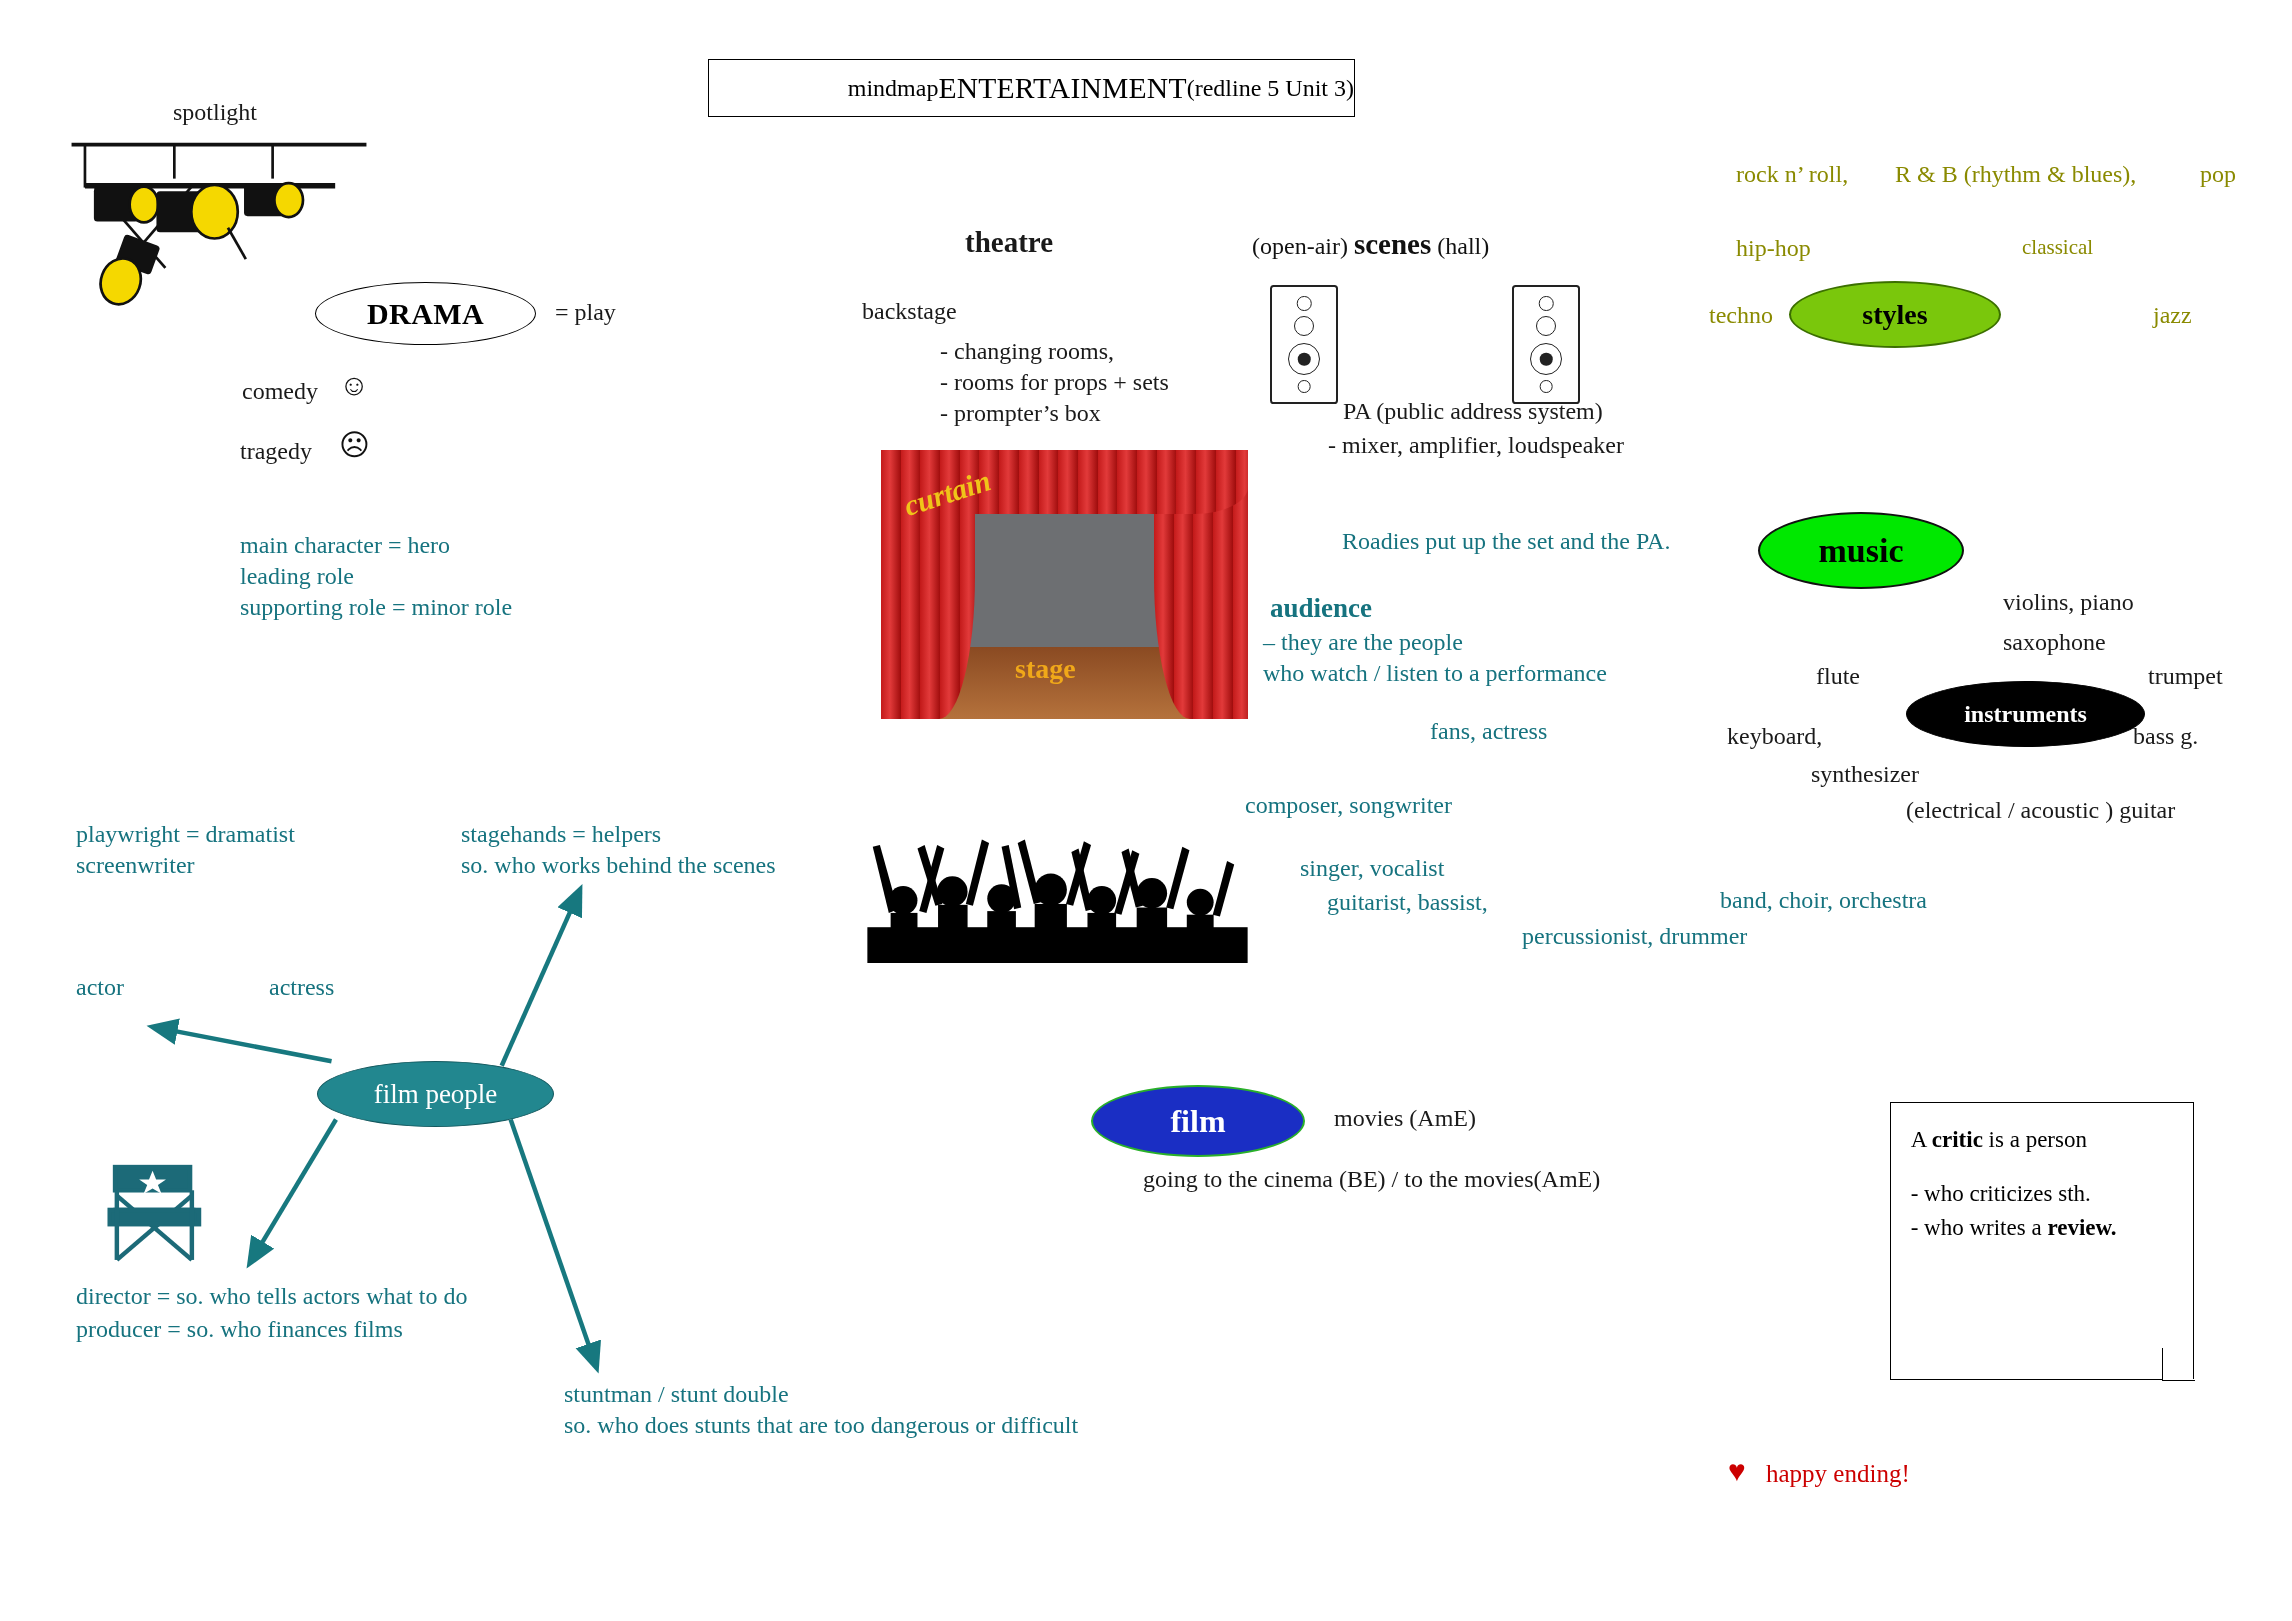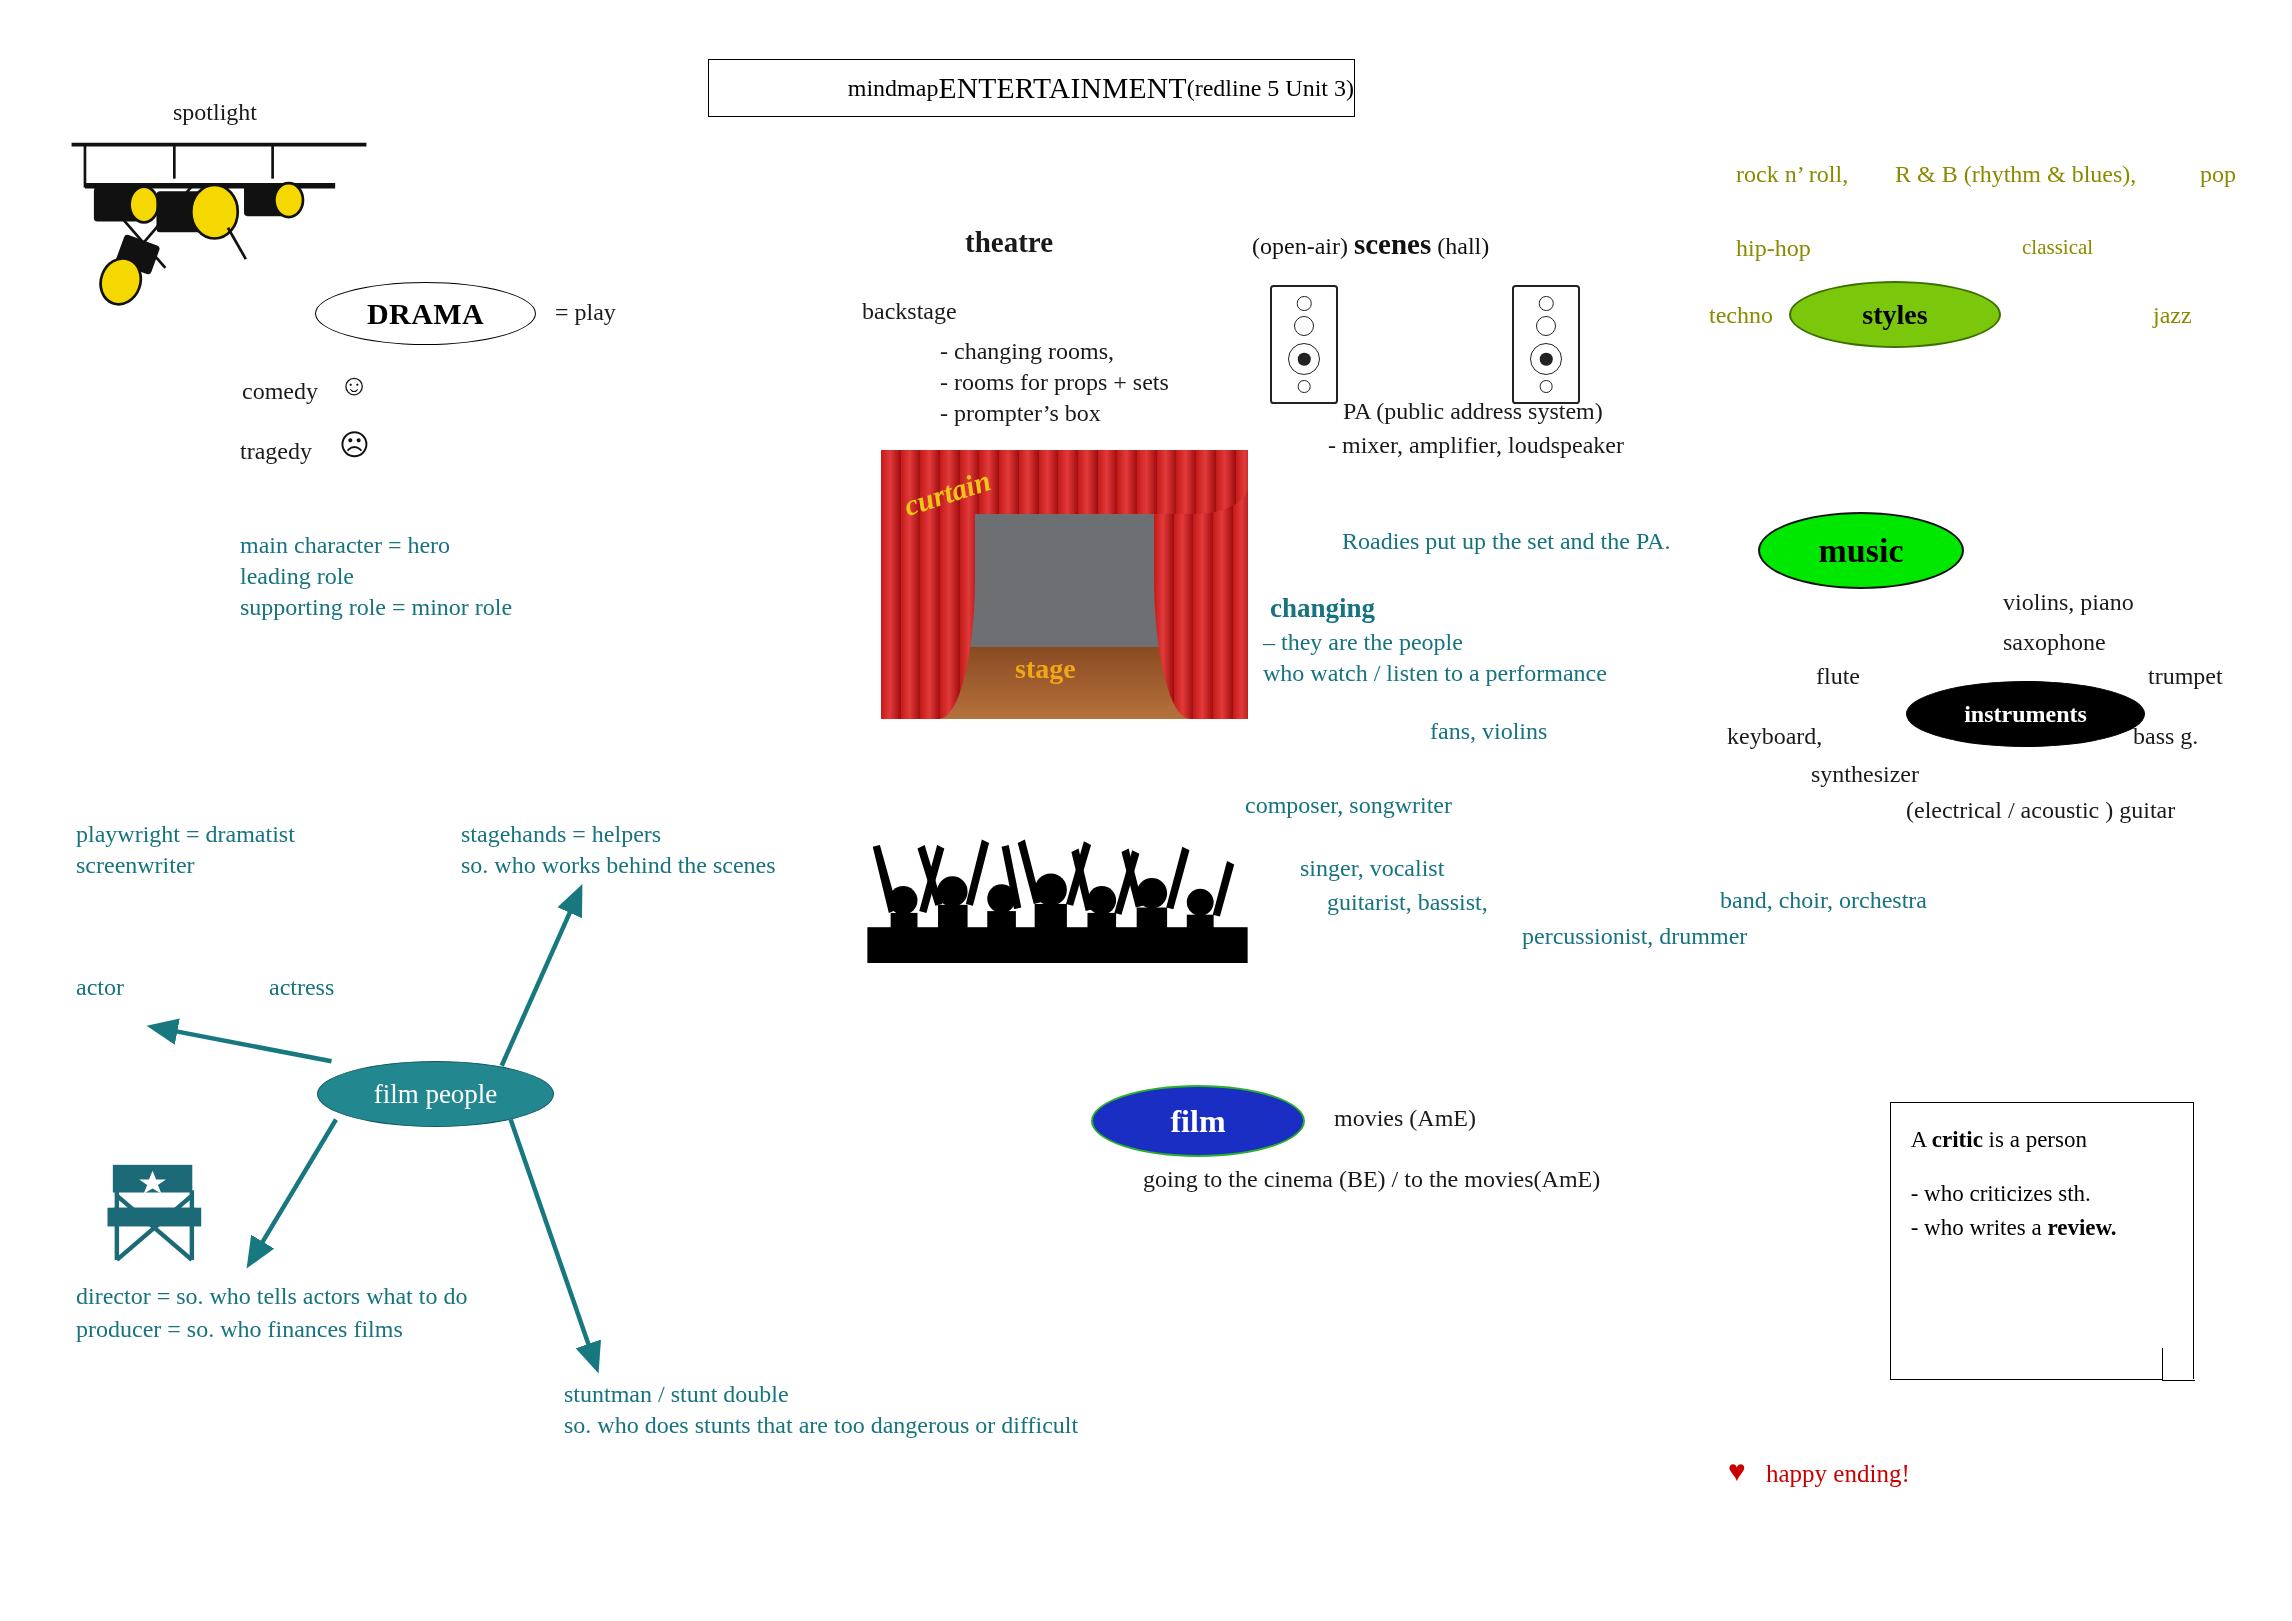--- a/index.html
+++ b/index.html
@@ -263,24 +263,24 @@
       <path d="M186 124 L168 56 L176 52 L194 122 Z"></path>
       <path d="M222 124 L242 54 L250 58 L230 126 Z"></path>
       <path d="M276 134 L296 64 L304 68 L284 136 Z"></path>
       <path d="M244 132 L228 66 L236 62 L252 130 Z"></path>
       <path d="M334 128 L352 60 L360 64 L342 130 Z"></path>
       <path d="M300 128 L284 66 L292 62 L308 126 Z"></path>
       <path d="M386 136 L402 76 L410 80 L394 138 Z"></path>
     </g>
   </svg>
 
-  <div class="abs txt bold" style="left:1270px; top:591px; font-size:27px;">changing</div>
+  <div class="abs txt bold" style="left:1270px; top:591px; font-size:27px;">audience</div>
   <div class="abs txt" style="left:1263px; top:627px; white-space:pre-line;">– they are the people
     who watch / listen to a performance</div>
-  <div class="abs txt" style="left:1430px; top:716px;">fans, violins</div>
+  <div class="abs txt" style="left:1430px; top:716px;">fans, actress</div>
 
   <div class="abs" style="left:1252px; top:228px; font-size:24px; color:#111;">
     <span>(open-air)</span>
     <span class="bold" style="font-size:29px;">scenes</span>
     <span>(hall)</span>
   </div>
 
   <div class="abs" style="left:1270px; top:285px; width:81px; height:125px;">
     <div class="speaker" style="left:0; top:0;">
       <div class="dot d1"></div>

